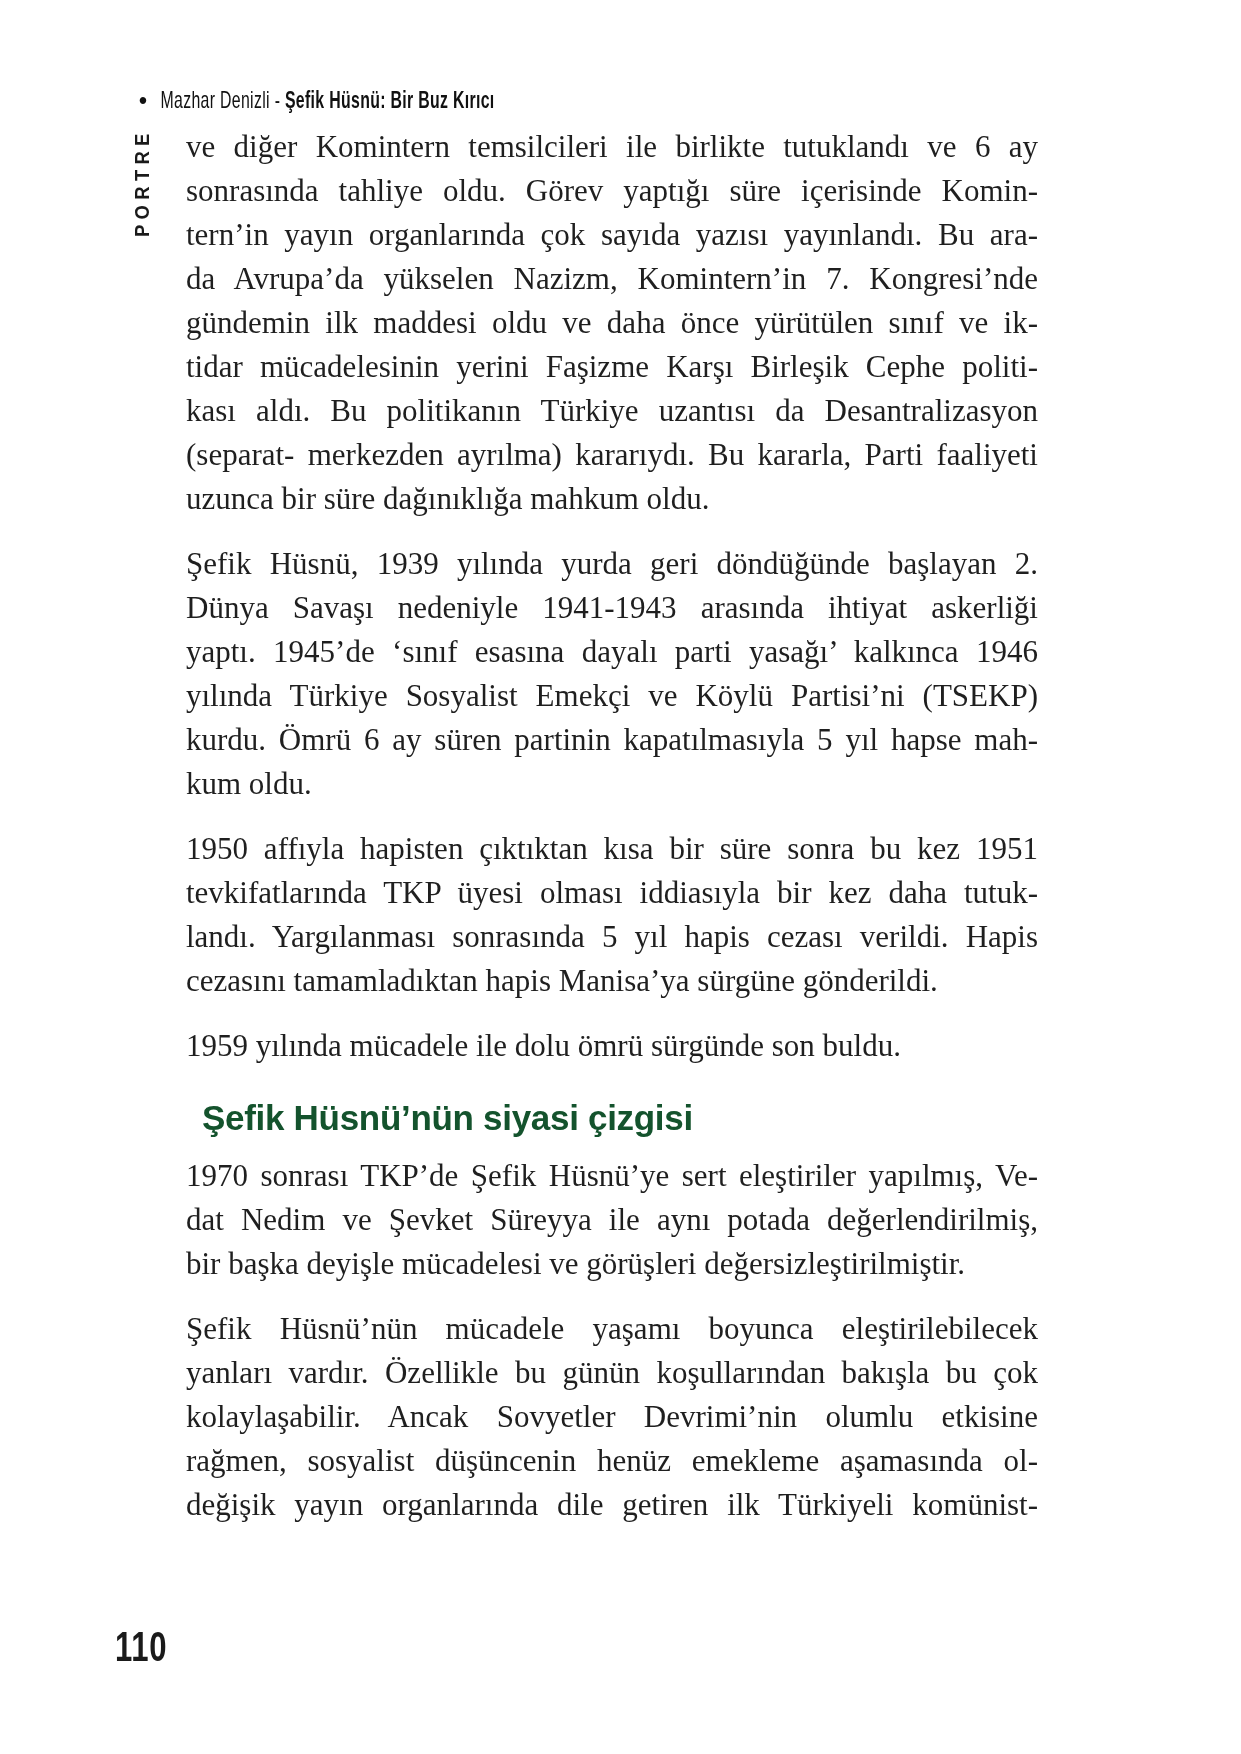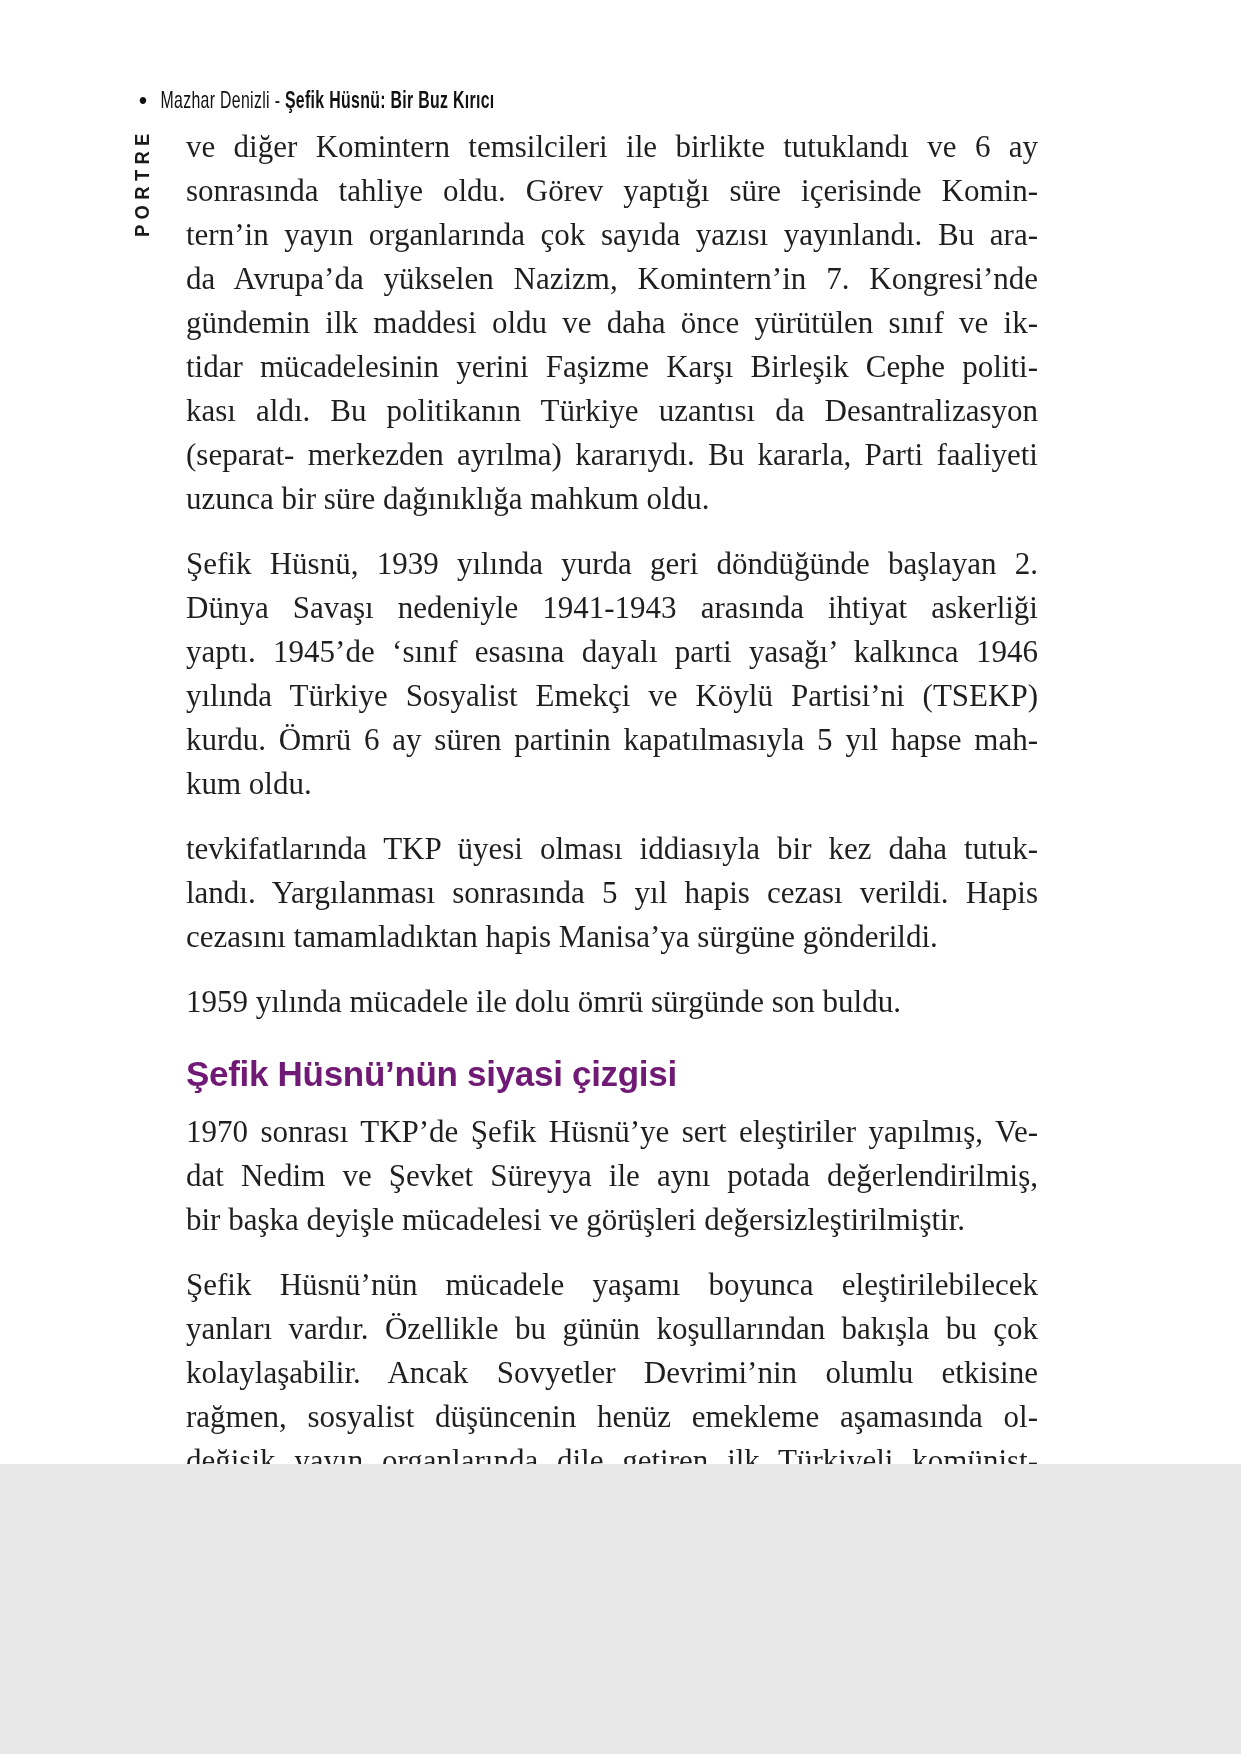--- a/index.html
+++ b/index.html
@@ -1,20 +1,20 @@
 <!DOCTYPE html>
 <html lang="tr"><head>
 <meta charset="utf-8">
 <style>
   html, body { margin: 0; padding: 0; }
   body { background: #e8e8e8; }
   .page {
     position: relative;
     width: 1241px;
-    height: 1464px;
+    height: 1754px;
     background: #ffffff;
     overflow: hidden;
     font-family: "Liberation Serif", serif;
   }
 
   
   .running-header {
     position: absolute;
     left: 140px;
     top: 88px;
@@ -69,22 +69,22 @@
   }
   .line.last { text-align-last: left; font-family: Liberation Serif, serif; }
   .it { }
 
   .section-heading {
     font-family: "Liberation Sans", sans-serif;
     font-weight: 600;
     font-size: 35px;
     line-height: 44px;
     letter-spacing: -0.3px;
-    color: #701a75;
-    margin: 28px 0 14px 0;
+    color: #14532d;
+    margin: 28px 0 14px 16px;
   }
 
   
   .page-number {
     position: absolute;
     left: 115px;
     top: 1626px;
     font-family: "Liberation Sans", sans-serif;
     font-weight: 800;
     font-size: 42px;
@@ -120,20 +120,21 @@
       </div>
       <div class="para">
         <div class="line"><span>Şefik Hüsnü, 1939 yılında yurda geri döndüğünde başlayan 2.</span></div>
         <div class="line"><span>Dünya Savaşı nedeniyle 1941-1943 arasında ihtiyat askerliği</span></div>
         <div class="line"><span>yaptı. 1945’de ‘sınıf esasına dayalı parti yasağı’ kalkınca 1946</span></div>
         <div class="line"><span>yılında Türkiye Sosyalist Emekçi ve Köylü Partisi’ni (TSEKP)</span></div>
         <div class="line"><span>kurdu. Ömrü 6 ay süren partinin kapatılmasıyla 5 yıl hapse mah-</span></div>
         <div class="line last"><span>kum oldu.</span></div>
       </div>
       <div class="para">
+        <div class="line"><span>1950 affıyla hapisten çıktıktan kısa bir süre sonra bu kez 1951</span></div>
         <div class="line"><span>tevkifatlarında TKP üyesi olması iddiasıyla bir kez daha tutuk-</span></div>
         <div class="line"><span>landı. Yargılanması sonrasında 5 yıl hapis cezası verildi. Hapis</span></div>
         <div class="line last"><span>cezasını tamamladıktan hapis Manisa’ya sürgüne gönderildi.</span></div>
       </div>
       <div class="para">
         <div class="line last"><span>1959 yılında mücadele ile dolu ömrü sürgünde son buldu.</span></div>
       </div>
       <h2 class="section-heading">Şefik Hüsnü’nün siyasi çizgisi</h2>
       <div class="para">
         <div class="line"><span>1970 sonrası TKP’de Şefik Hüsnü’ye sert eleştiriler yapılmış, Ve-</span></div>

